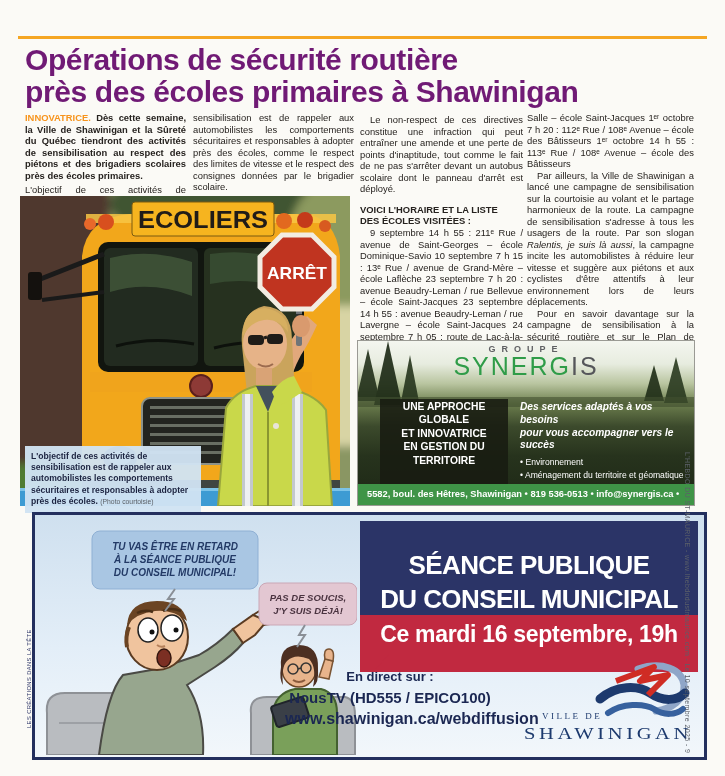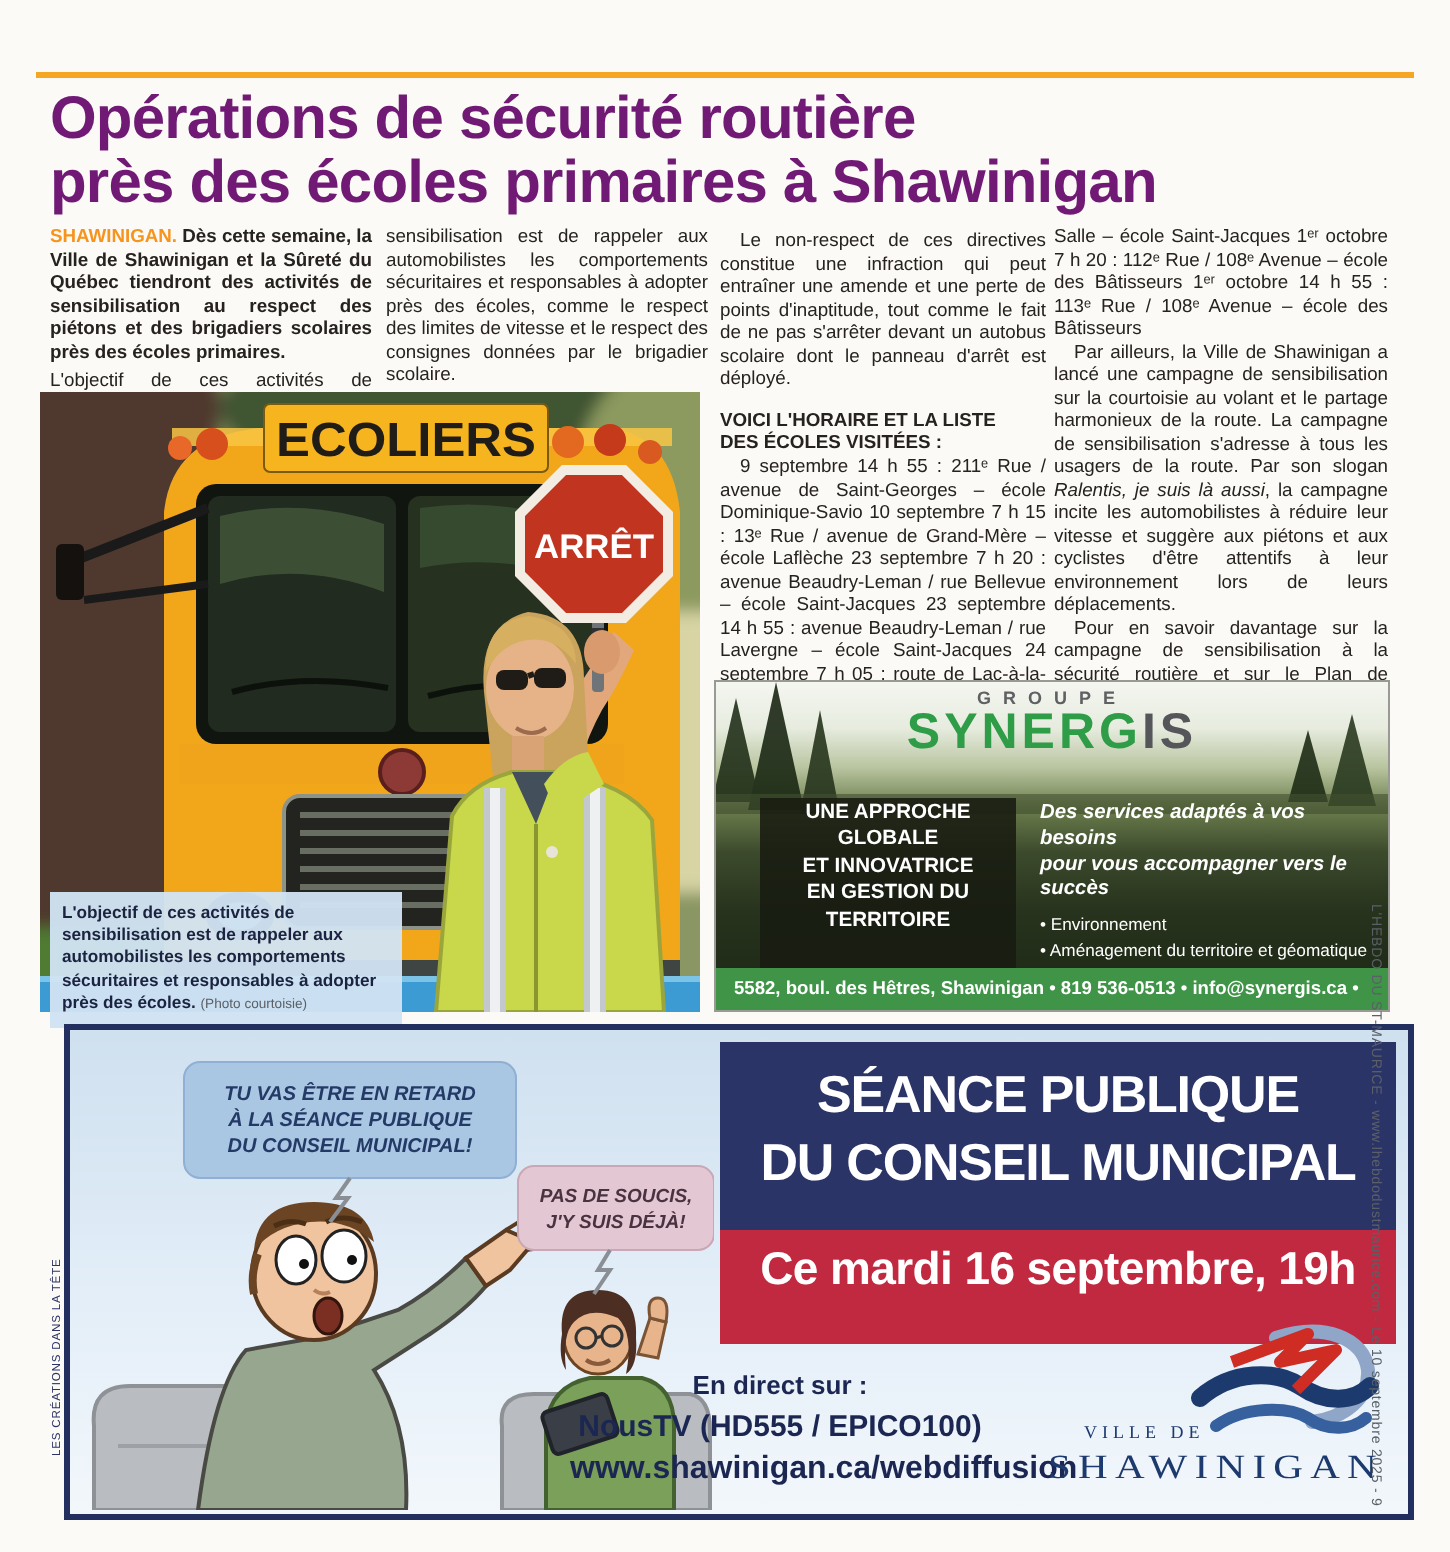--- a/index.html
+++ b/index.html
@@ -27,43 +27,43 @@
   .caption{left:25px;top:446px;width:164px;background:rgba(208,227,243,0.96);padding:5px 6px 6px 6px;
            font-size:8.6px;font-weight:bold;color:#1c2340;line-height:1.3;}
   .caption .credit{font-size:6.8px;font-weight:normal;color:#5a5f66;}
 
   
   .synergis{left:357px;top:340px;width:338px;height:166px;border:1px solid #9a9a94;box-sizing:border-box;
             background:linear-gradient(180deg,#f4f6f0 0%,#e7ecdf 14%,#b9c5a0 26%,#6d7f4e 38%,#3c4a2c 52%,#27331d 70%,#1d2715 100%);
             overflow:hidden;}
   .syn-logo{position:absolute;left:0;top:3px;width:100%;text-align:center;}
   .syn-eyebrow{font-size:9px;letter-spacing:6px;color:#5f6063;font-weight:bold;}
-  .syn-brand{font-size:25px;font-weight:bold;letter-spacing:2px;line-height:1.0;}
+  .syn-brand{font-size:25px;font-weight:normal;letter-spacing:2px;line-height:1.0;}
   .syn-green{color:#2f9c48;}
   .syn-gray{color:#55565a;}
   .syn-mid{position:absolute;left:0;top:58px;width:100%;display:flex;}
   .syn-box{margin-left:22px;width:120px;background:rgba(24,27,17,0.88);color:#fff;font-weight:bold;
            font-size:10.3px;line-height:1.3;text-align:center;padding:1px 4px;}
   .syn-right{margin-left:12px;width:170px;color:#fff;}
   .syn-intro{font-weight:bold;font-size:10.2px;line-height:1.25;margin:2px 0 4px 0;font-style:italic;}
   .syn-list{margin:0;padding:0;list-style:none;font-size:8.6px;line-height:1.5;}
   .syn-list li::before{content:"• ";}
   .syn-footer{position:absolute;left:0;bottom:0;width:100%;height:21px;background:#3f9447;color:#fff;
               font-weight:bold;font-size:9.3px;line-height:21px;padding-left:9px;box-sizing:border-box;}
 
   
   .council{left:20px;top:512px;width:675px;height:248px;border:3px solid #232f5e;box-sizing:border-box;
            background:linear-gradient(180deg,#cfe0ef 0%,#e3eef8 55%,#f2f7fb 100%);margin-left:12px;}
   .c-title{position:absolute;left:325px;top:6px;width:338px;height:108px;background:#2b3467;color:#fff;
-           text-align:center;font-weight:bold;font-size:26px;letter-spacing:-0.6px;line-height:1.3;padding-top:10px;box-sizing:border-box;}
+           text-align:center;font-weight:bold;font-size:26px;letter-spacing:-0.6px;line-height:1.3;padding-top:28px;box-sizing:border-box;}
   .c-date{position:absolute;left:325px;top:100px;width:338px;height:57px;background:#c12940;color:#fff;
           text-align:center;font-weight:bold;font-size:23px;line-height:39px;letter-spacing:-0.3px;}
   .c-tail{position:absolute;left:340px;top:139px;width:0;height:0;border-left:14px solid #c12940;
           border-bottom:16px solid transparent;}
-  .c-direct{position:absolute;left:250px;top:168px;width:210px;text-align:center;color:#1b2752;font-weight:bold;}
+  .c-direct{position:absolute;left:250px;top:152px;width:210px;text-align:center;color:#1b2752;font-weight:bold;}
   .c-direct .l1{font-size:13px;line-height:1.5;}
   .c-direct .l2{font-size:15px;line-height:1.4;}
   .c-direct .l3{font-size:16px;line-height:1.4;}
   .c-logo{position:absolute;left:485px;top:140px;width:176px;height:96px;}
 
   
   .vert-right{left:691px;top:452px;transform-origin:0 0;transform:rotate(90deg);white-space:nowrap;
               font-size:7px;letter-spacing:0.4px;color:#5b6068;}
   .vert-left{left:26px;top:728px;transform-origin:0 0;transform:rotate(-90deg);white-space:nowrap;
              font-size:5.8px;letter-spacing:0.4px;color:#2b3366;}
@@ -77,21 +77,21 @@
 <div id="page">
 
   <div class="abs top-rule"></div>
 
   <div class="abs headline">
     <div>Opérations de sécurité routière</div>
     <div>près des écoles primaires à Shawinigan</div>
   </div>
 
   <div class="abs col" style="left:25px;top:112px;">
-    <p class="lead"><span class="dateline">SHAWINIGAN.</span><span> Dès cette semaine, la Ville de Shawinigan et la Sûreté du Québec tiendront des activités de sensibilisation au respect des piétons et des brigadiers scolaires près des écoles primaires.</span></p>
+    <p class="lead"><span class="dateline">INNOVATRICE.</span><span> Dès cette semaine, la Ville de Shawinigan et la Sûreté du Québec tiendront des activités de sensibilisation au respect des piétons et des brigadiers scolaires près des écoles primaires.</span></p>
     <p class="spread" style="margin-top:3px;">L'objectif de ces activités de</p>
   </div>
 
   <div class="abs col" style="left:193px;top:112px;">
     <p>sensibilisation est de rappeler aux automobilistes les comportements sécuritaires et responsables à adopter près des écoles, comme le respect des limites de vitesse et le respect des consignes données par le brigadier scolaire.</p>
   </div>
 
   <div class="abs col" style="left:360px;top:114px;width:163px;">
     <p class="indent">Le non-respect de ces directives constitue une infraction qui peut entraîner une amende et une perte de points d'inaptitude, tout comme le fait de ne pas s'arrêter devant un autobus scolaire dont le panneau d'arrêt est déployé.</p>
     <p class="sched-head">

